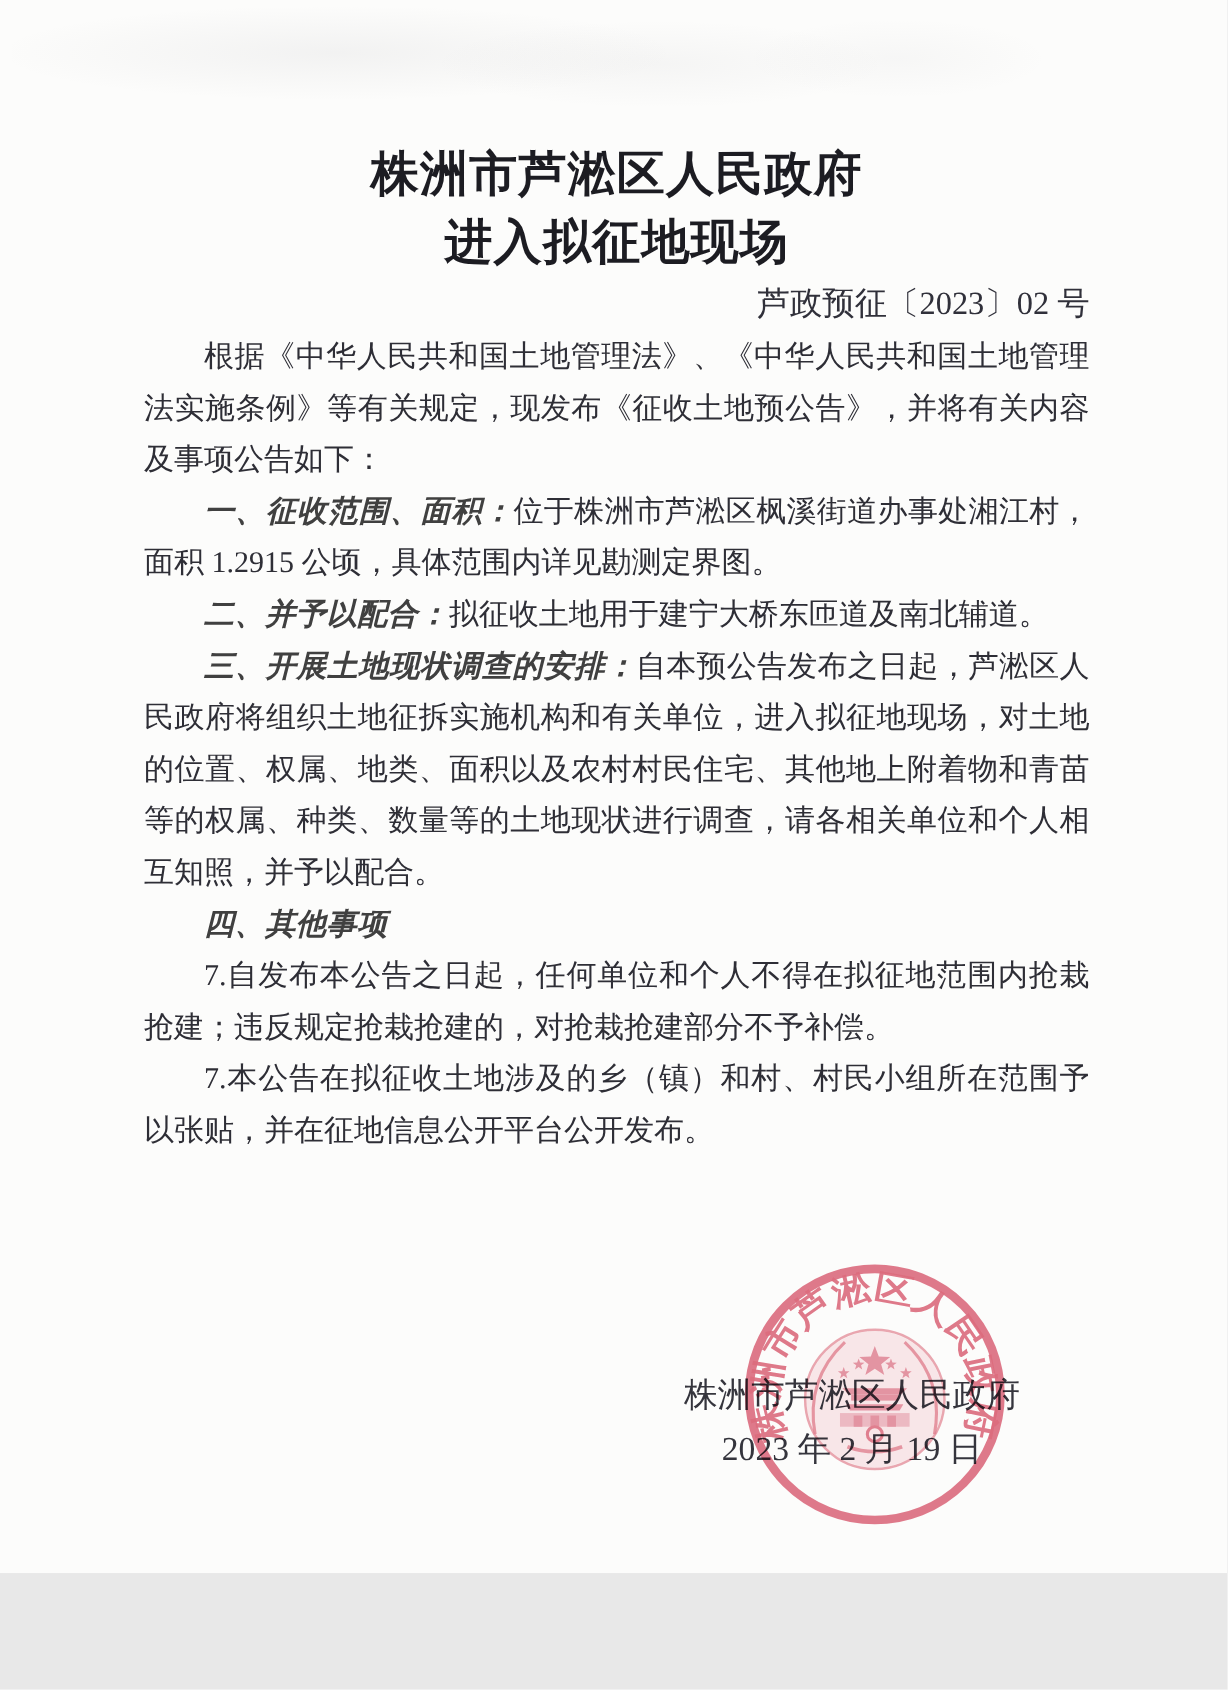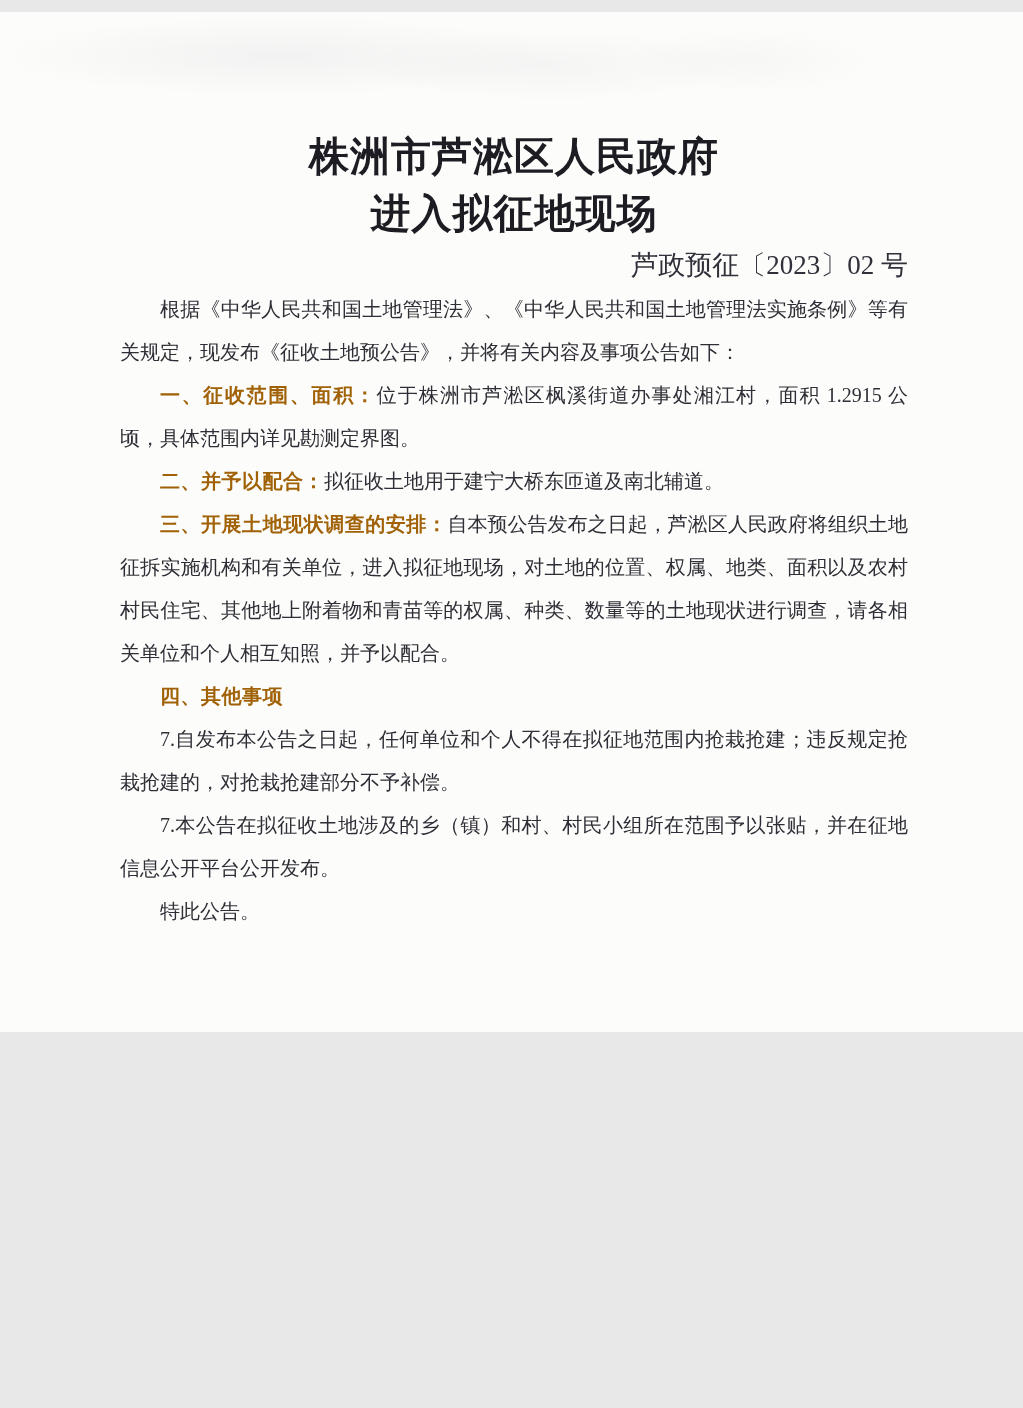--- a/index.html
+++ b/index.html
@@ -1,19 +1,19 @@
 <!DOCTYPE html>
 <html><head>
 <meta charset="utf-8">
 <style>
   html,body{margin:0;padding:0;background:#e8e8e8;}
   .page{
     position:relative;
-    width:1023px;height:1020px;
-    margin:12px auto;
+    width:1023px;height:1311px;
+    margin:0 auto;
     background:#fcfcfb;
     overflow:hidden;
     font-family:"Liberation Serif","DejaVu Serif",serif;
     color:#2e2e36;
   }
   
   .scan-smudge{
     position:absolute;top:6px;left:10px;width:900px;height:95px;
     background:
       radial-gradient(ellipse 45% 60% at 30% 40%, rgba(110,110,118,0.07), rgba(110,110,118,0) 70%),
@@ -27,30 +27,31 @@
   .title-block{margin-top:116px;text-align:center;}
   .title-line{
     font-size:40px;line-height:57px;font-weight:700;color:#1c1c22;
     letter-spacing:1px;
   }
   .doc-number{
     text-align:right;font-size:27px;line-height:46px;color:#30303a;
     font-weight:400;
   }
   .body-text{
-    font-size:20px;line-height:43px;
+    font-size:25px;line-height:43px;
     text-align:justify;text-justify:inter-character;
     color:#2e2e36;
   }
   .body-text p{margin:0;text-indent:2em;}
   .sec-heading{
     font-weight:700;
     font-family:"Liberation Sans","DejaVu Sans",sans-serif;
-    color:#a16207;
+    color:#404040;
     letter-spacing:0.5px;
+    font-style:italic;
   }
   .signature{
     position:absolute;left:560px;top:1141px;width:300px;
     text-align:center;font-size:28px;line-height:45px;color:#35353d;
   }
   .stamp{
     position:absolute;left:615px;top:1048px;width:228px;height:228px;
     mix-blend-mode:multiply;opacity:0.92;
     pointer-events:none;
   }
@@ -83,21 +84,20 @@
 
       <p><span class="sec-heading">三、开展土地现状调查的安排：</span><span>自本预公告发布之日起，芦淞区人民政府将组织土地征拆实施机构和有关单位，进入拟征地现场，对土地的位置、权属、地类、面积以及农村村民住宅、其他地上附着物和青苗等的权属、种类、数量等的土地现状进行调查，请各相关单位和个人相互知照，并予以配合。</span></p>
 
       <p><span class="sec-heading">四、其他事项</span></p>
 
       <p><span>7.自发布本公告之日起，任何单位和个人不得在拟征地范围内抢栽抢建；违反规定抢栽抢建的，对抢栽抢建部分不予补偿。</span></p>
 
       <p><span>7.本公告在拟征收土地涉及的乡（镇）和村、村民小组所在范围予以张贴，并在征地信息公开平台公开发布。</span></p>
 
 
-      <p><span>特此公告。</span></p>
     </div>
 
   </div>
 
   <div class="signature">
     <div>株洲市芦淞区人民政府</div>
     <div>2023 年 2 月 19 日</div>
   </div>
 
   <svg class="stamp" viewBox="0 0 220 220" width="228" height="228" xmlns="http://www.w3.org/2000/svg">

